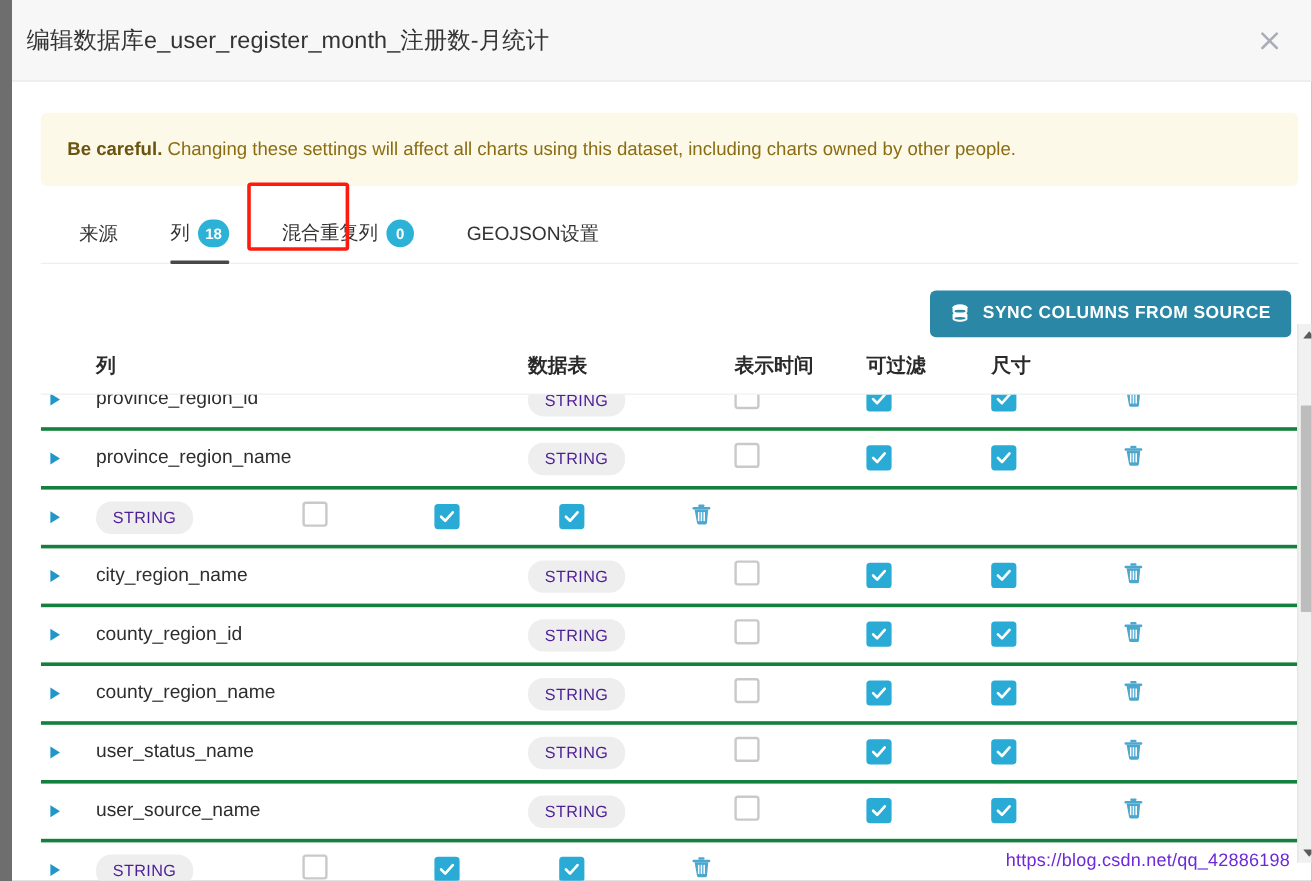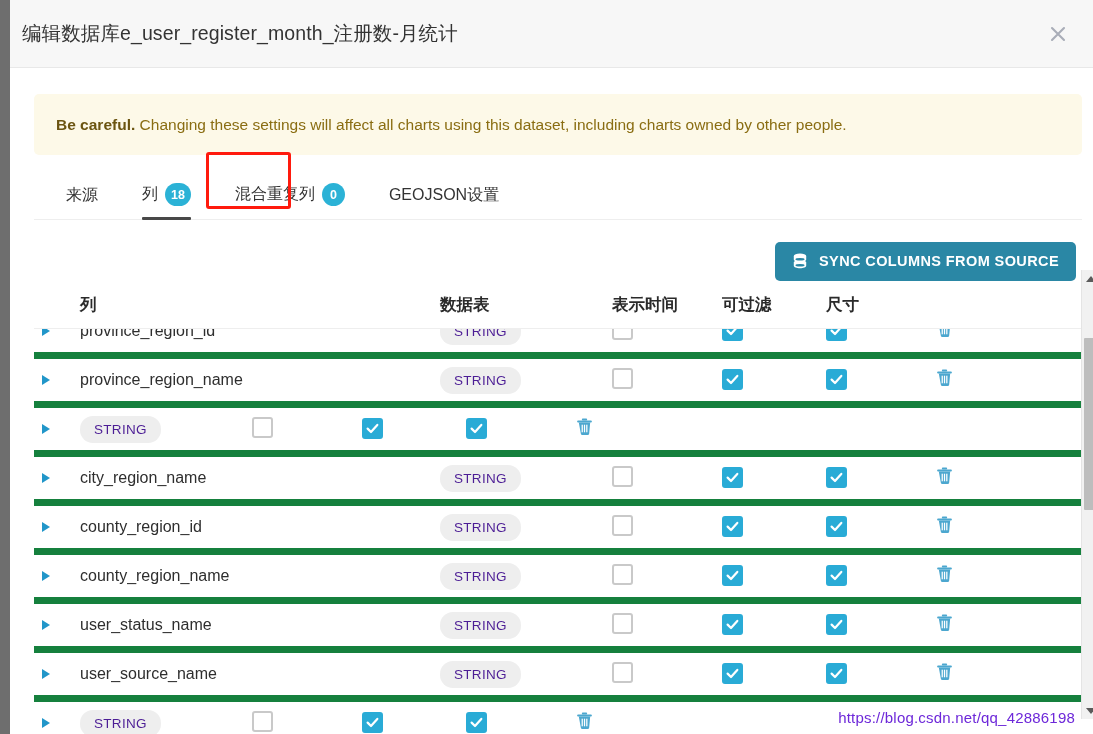--- a/index.html
+++ b/index.html
@@ -171,21 +171,21 @@
     position: relative;
     border-top: 1px solid #eeeeee;
   }
   #table-scroller {
     position: absolute;
     left: 0; right: 0; top: -19px;
   }
   .row {
     display: flex; align-items: center;
     height: 49px;
-    border-bottom: 7px solid #15803d;
+    border-bottom: 3px solid #15803d;
     font-size: 16px;
     color: #2e2e2e;
   }
   .expand-tri {
     width: 0; height: 0;
     margin-left: 8px;
     border-left: 8px solid #2196c9;
     border-top: 5.5px solid transparent;
     border-bottom: 5.5px solid transparent;
     cursor: pointer;

